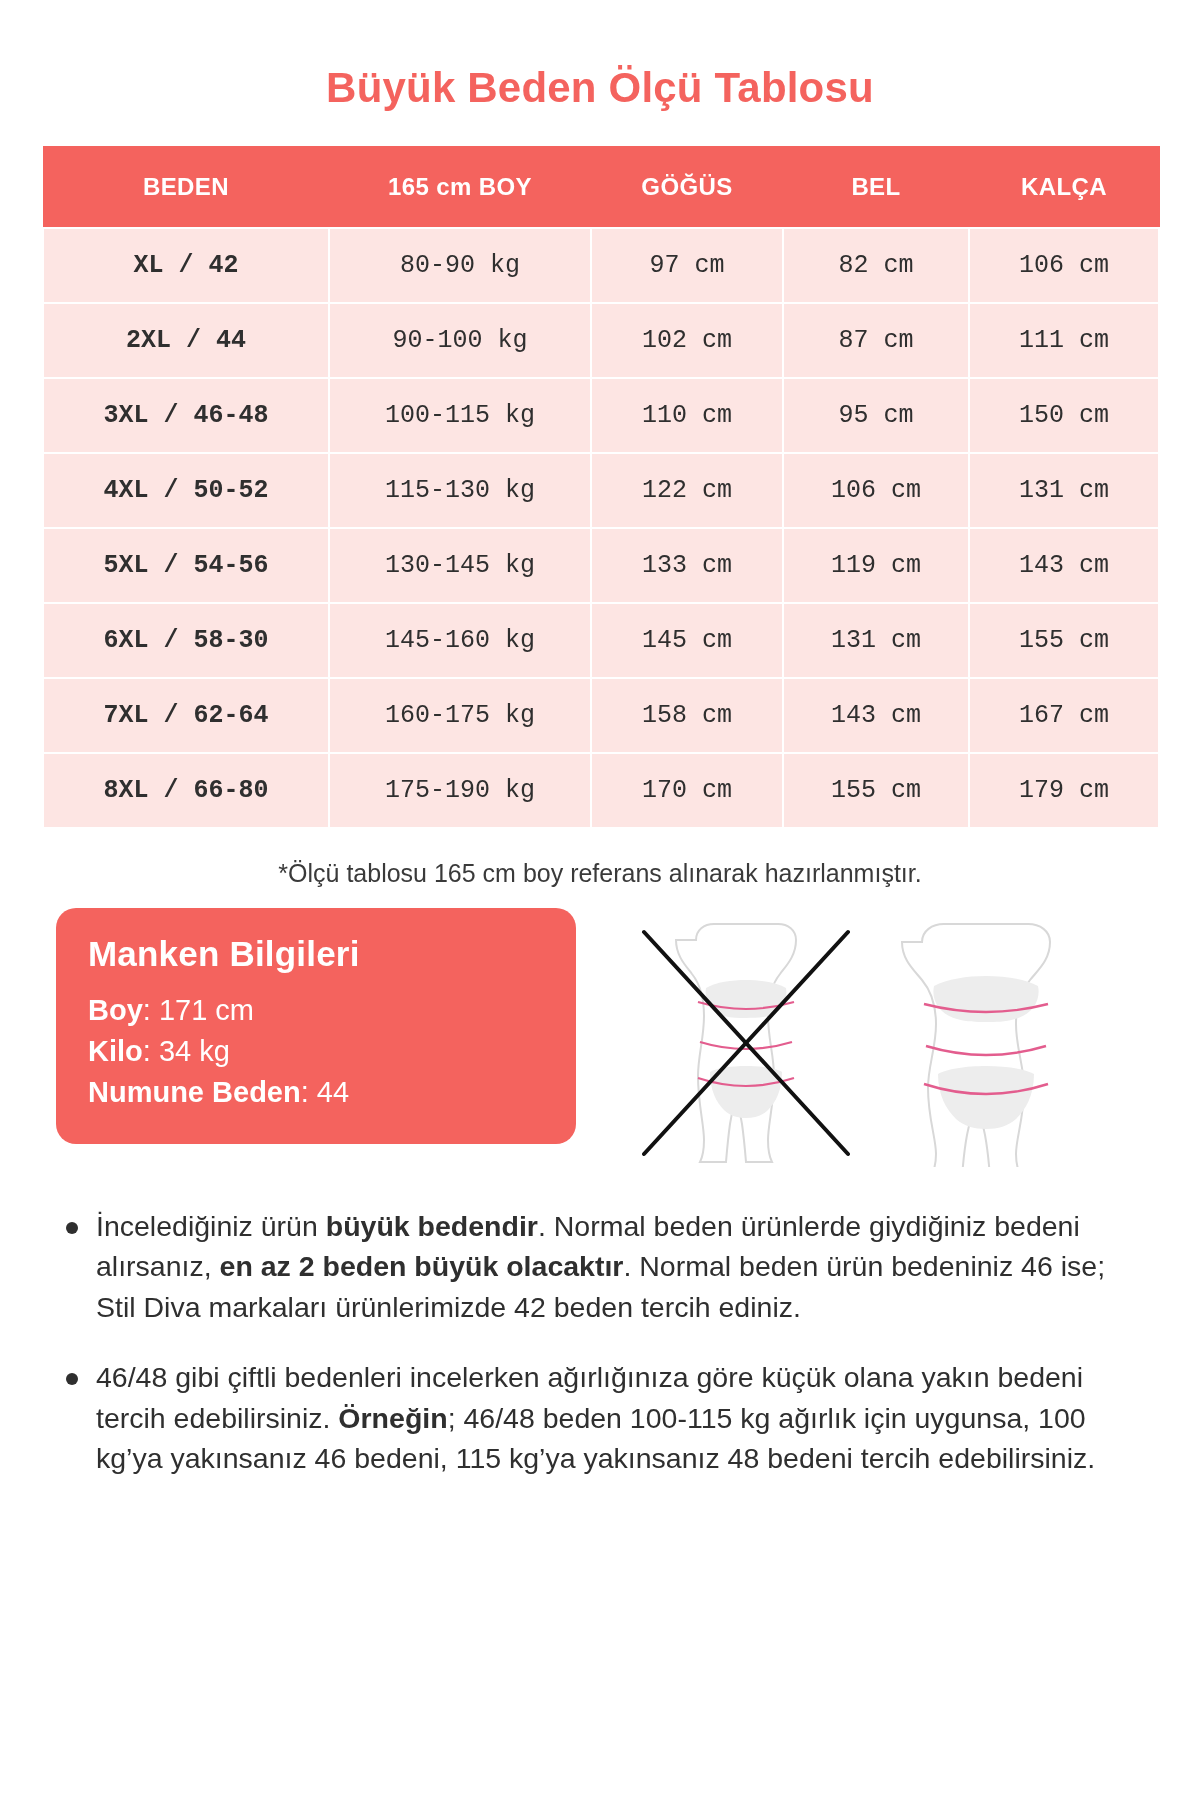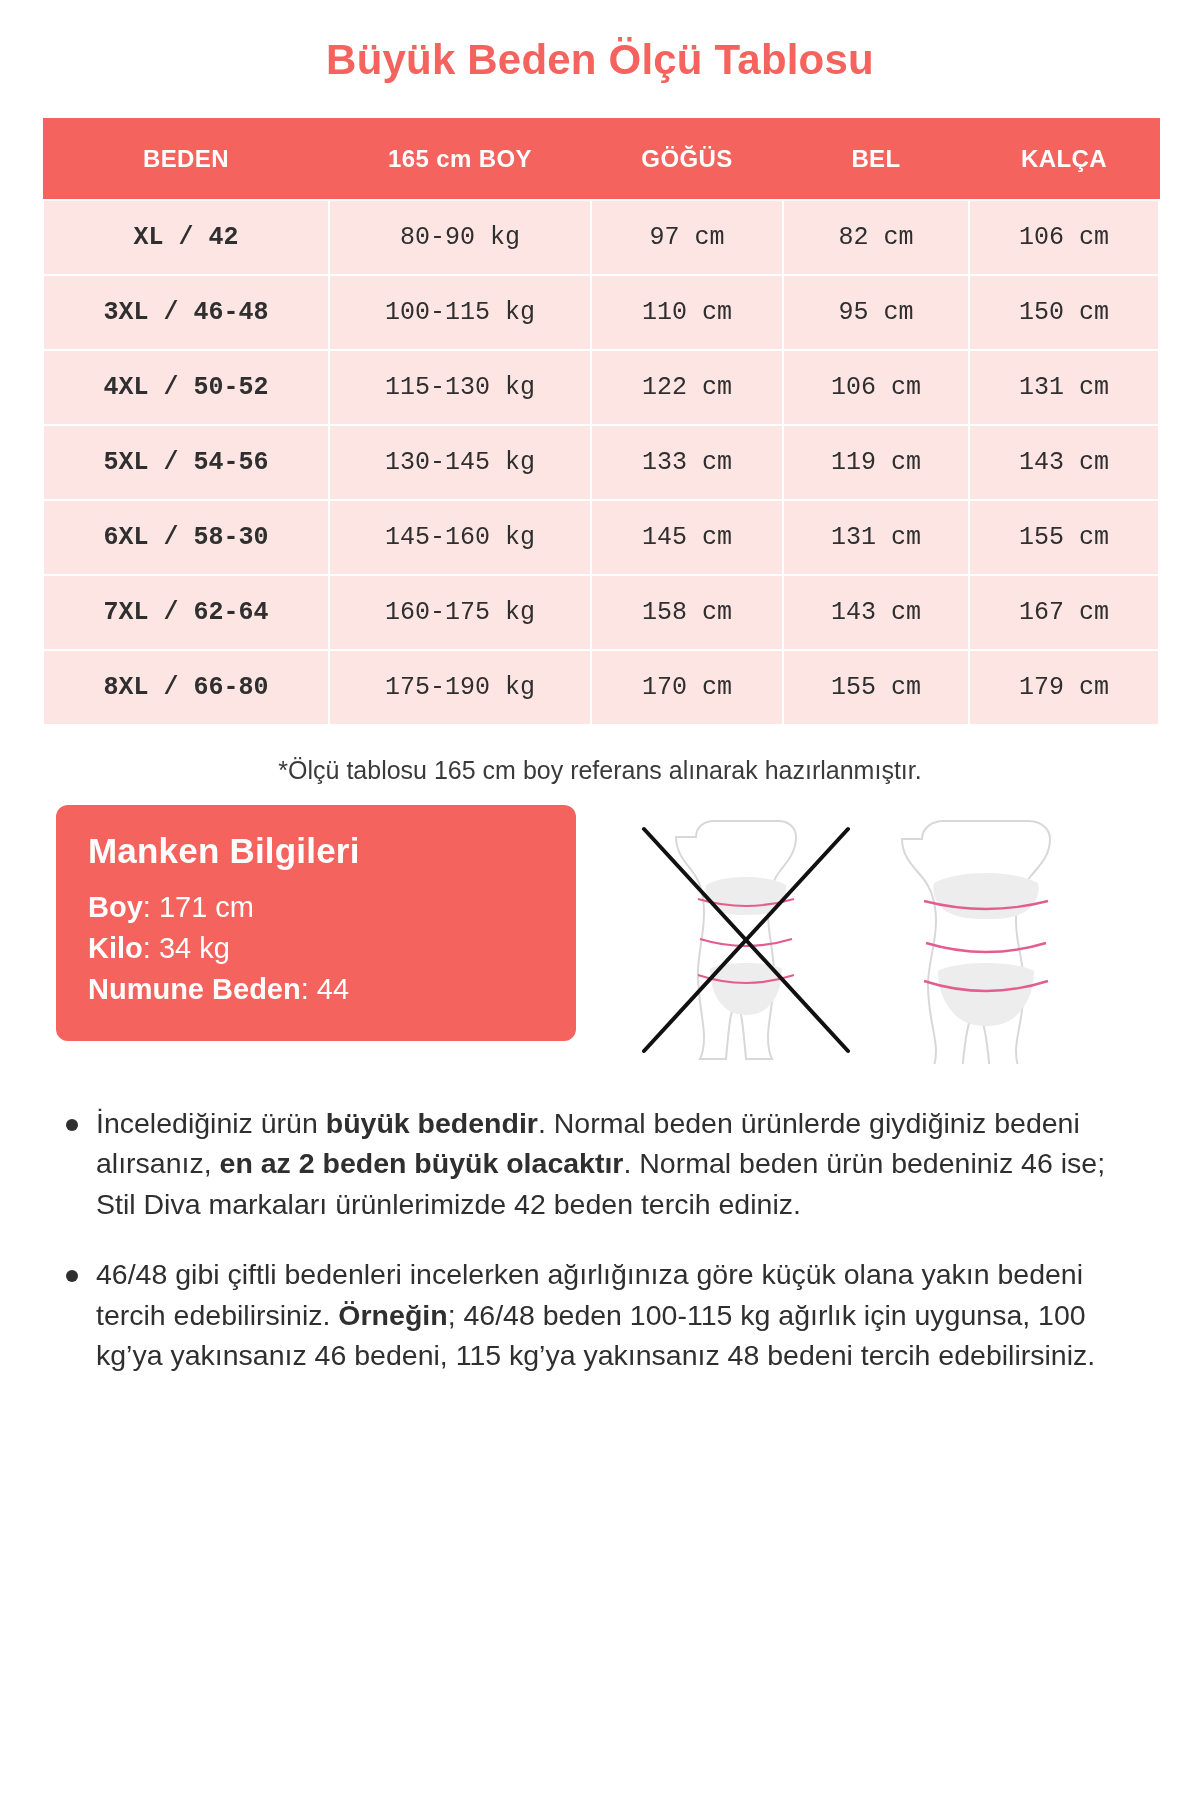--- a/index.html
+++ b/index.html
@@ -15,20 +15,21 @@
     padding: 0 42px;
   }
   .title {
     text-align: center;
     color: #f4635e;
     font-size: 42px;
     font-weight: bold;
     letter-spacing: 0.2px;
     padding-top: 36px;
     padding-bottom: 26px;
+    margin-top: 28px;
   }
   table.size-table {
     width: 1116px;
     border-collapse: collapse;
     table-layout: fixed;
     margin: 8px auto;
   }
   table.size-table th {
     background: #f4635e;
     color: #ffffff;
@@ -64,21 +65,21 @@
     padding: 22px 0 10px 0;
   }
   .model-row {
     display: flex;
     align-items: flex-start;
     margin-top: 10px;
   }
   .model-card {
     background: #f4635e;
     color: #ffffff;
-    border-radius: 12px;
+    border-radius: 20px;
     width: 520px;
     padding: 26px 32px 30px 32px;
     margin-left: 14px;
   }
   .model-card h2 {
     margin: 0 0 16px 0;
     font-size: 35px;
     font-weight: bold;
     letter-spacing: 0.2px;
   }
@@ -149,20 +150,27 @@
     </thead>
     <tbody id="table-body">
         <tr>
           <td class="sizecol">XL / 42</td>
           <td>80-90 kg</td>
           <td>97 cm</td>
           <td>82 cm</td>
           <td>106 cm</td>
         </tr>
         <tr>
+          <td class="sizecol">2XL / 44</td>
+          <td>90-100 kg</td>
+          <td>102 cm</td>
+          <td>87 cm</td>
+          <td>111 cm</td>
+        </tr>
+        <tr>
           <td class="sizecol">3XL / 46-48</td>
           <td>100-115 kg</td>
           <td>110 cm</td>
           <td>95 cm</td>
           <td>150 cm</td>
         </tr>
         <tr>
           <td class="sizecol">4XL / 50-52</td>
           <td>115-130 kg</td>
           <td>122 cm</td>

